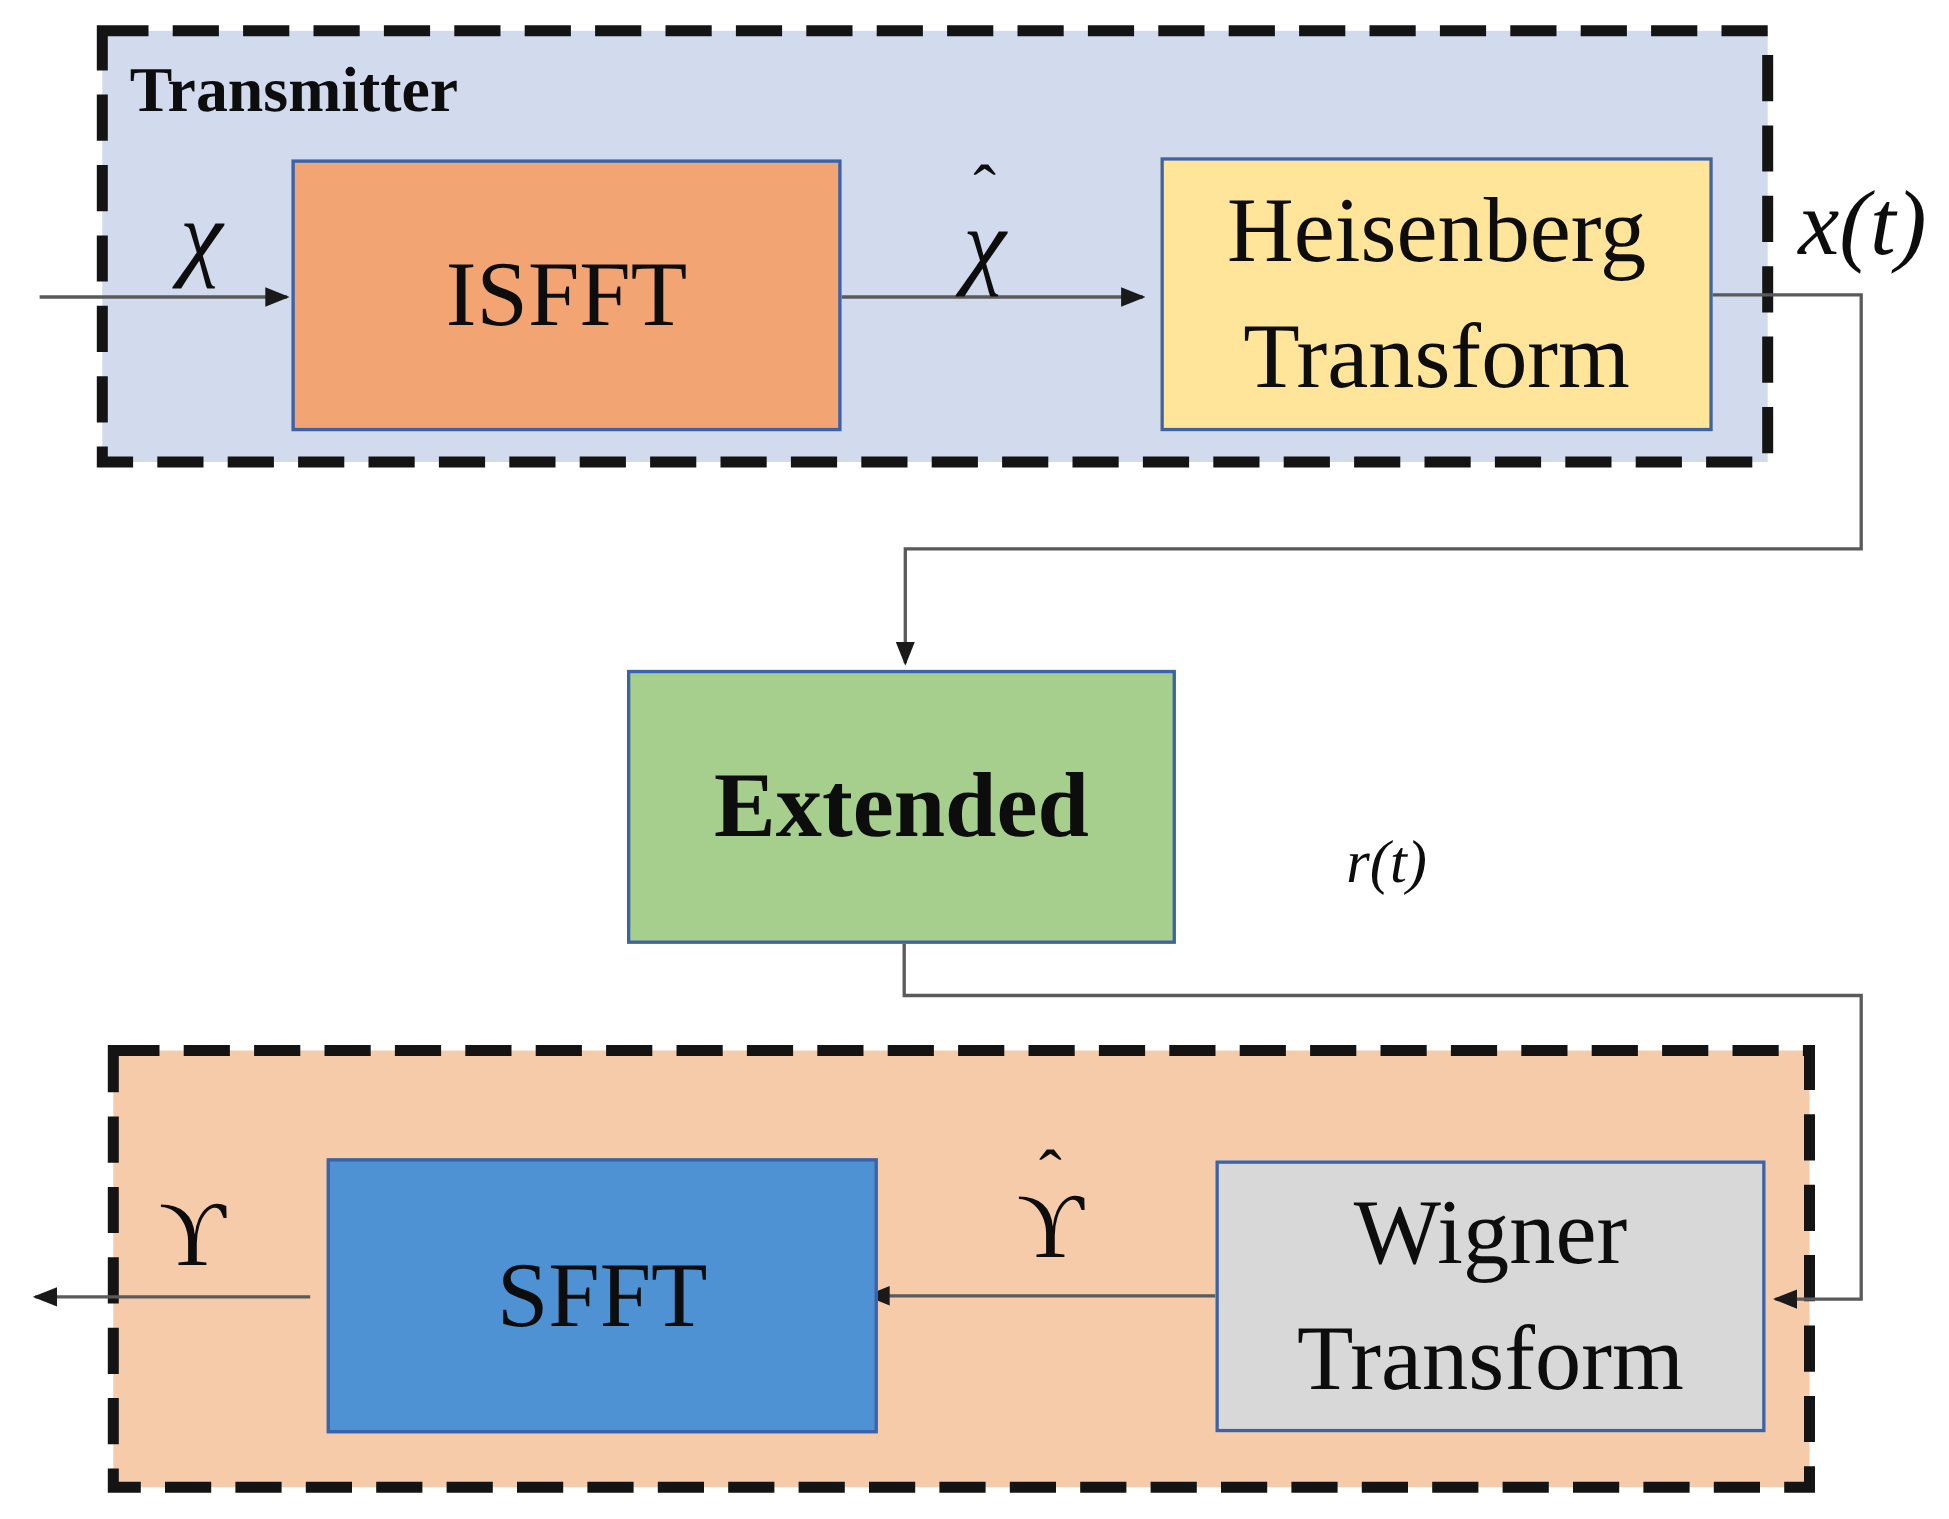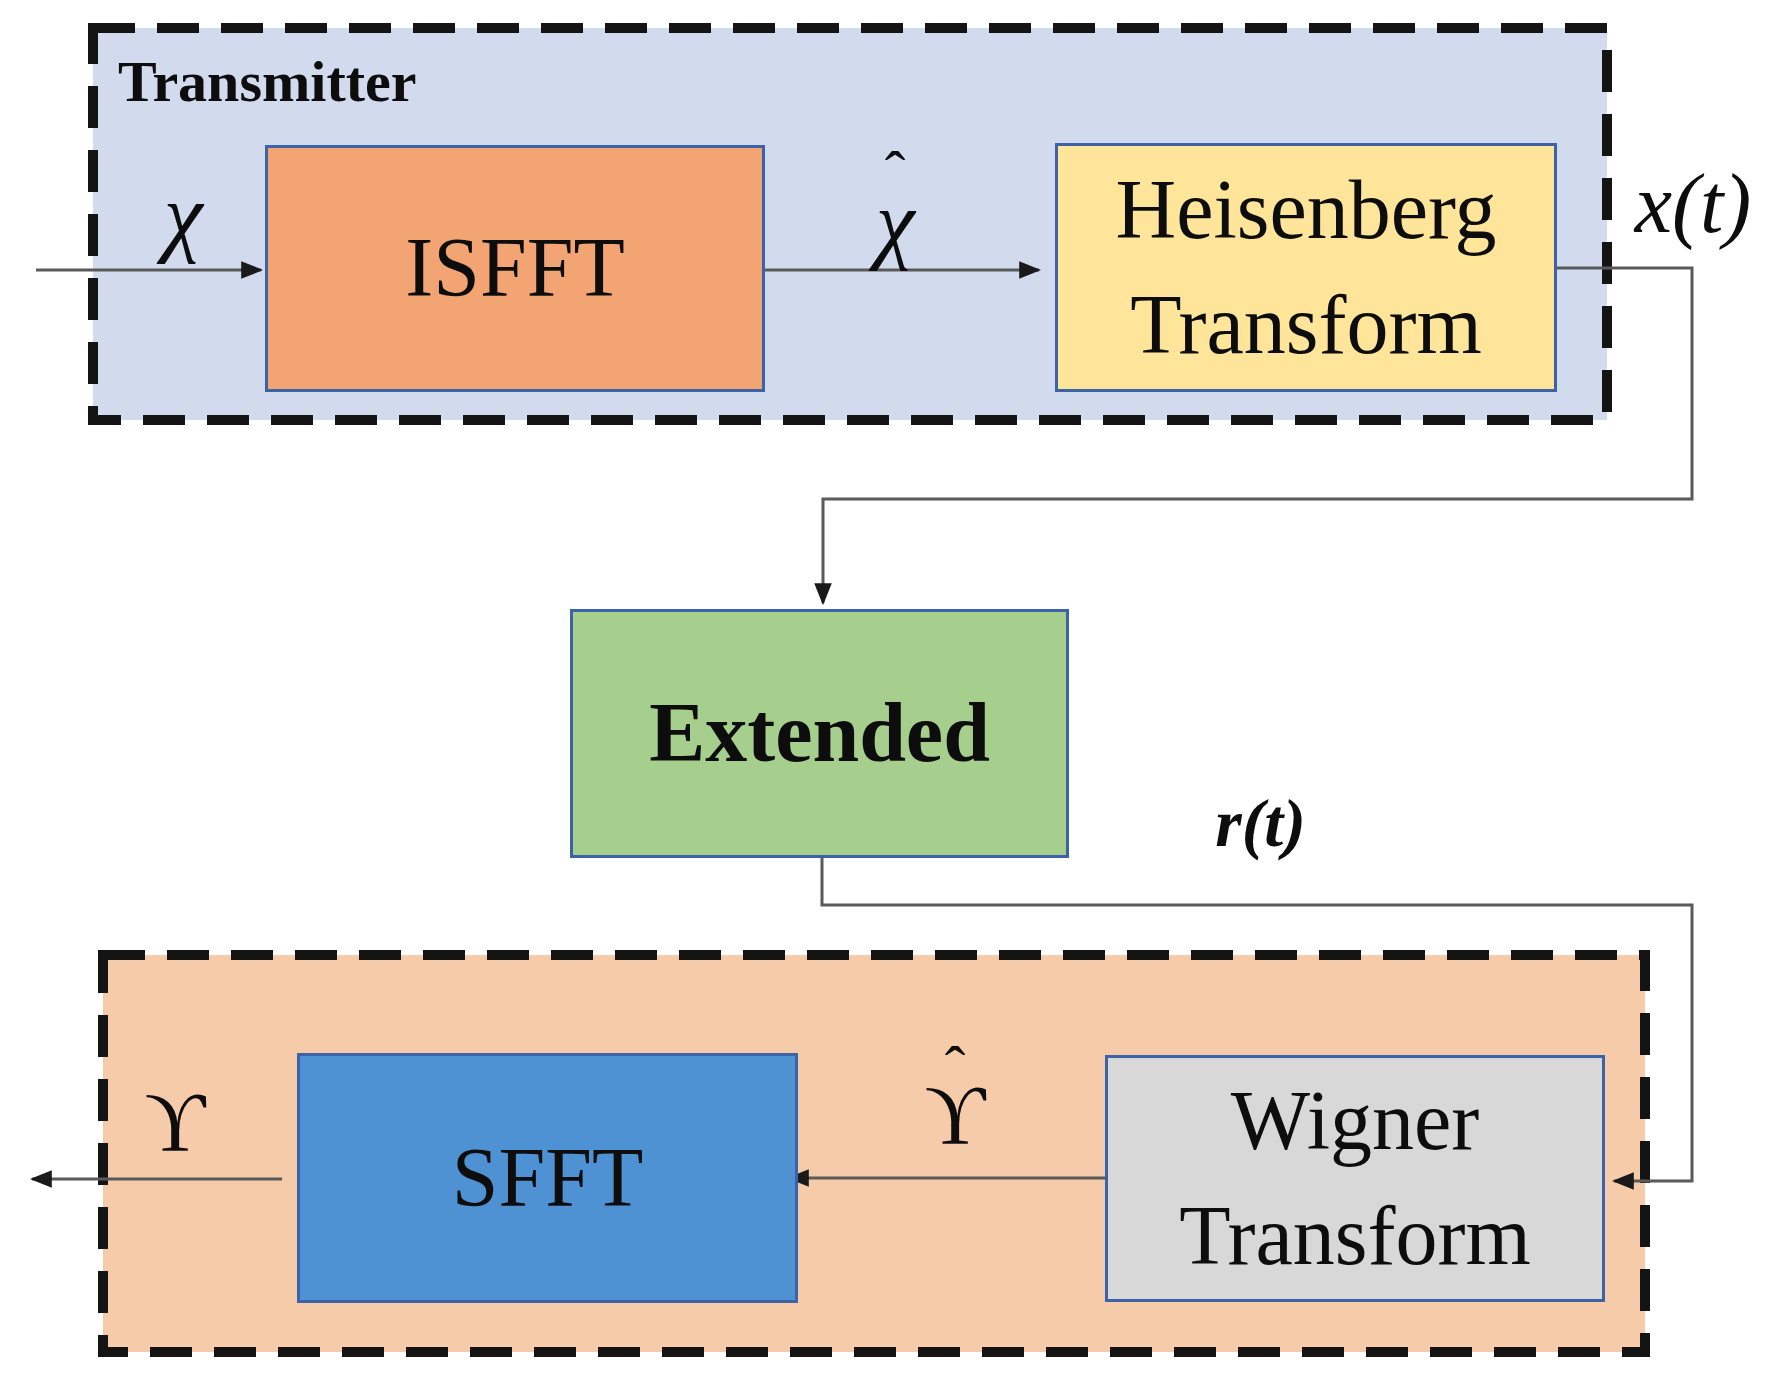--- a/index.html
+++ b/index.html
@@ -66,21 +66,21 @@
     z-index: 2;
     display: flex;
     align-items: center;
     justify-content: center;
     color: #0d0d0d;
   }
   .sig-italic { font-style: italic; }
   .sig-chi         { left: 128px;  top: 160px;  width: 110px; height: 110px; font-size: 88px; }
   .sig-chi-hat     { left: 840px;  top: 170px;  width: 110px; height: 105px; font-size: 88px; }
   .sig-xt          { left: 1613px; top: 156px;  width: 160px; height: 95px;  font-size: 84px; }
-  .sig-rt          { left: 1183px; top: 776px;  width: 155px; height: 95px;  font-size: 68px; font-weight: bold; }
+  .sig-rt          { left: 1183px; top: 736px;  width: 155px; height: 95px;  font-size: 55px; }
   .sig-upsilon-hat { left: 905px;  top: 1068px; width: 100px; height: 95px;  font-size: 84px; }
   .sig-upsilon     { left: 125px;  top: 1075px; width: 100px; height: 95px;  font-size: 84px; }
 
   .hat-wrap { position: relative; display: inline-block; }
   .hat-mark {
     position: absolute;
     top: -30px;
     left: 50%;
     transform: translateX(-50%);
     font-size: 62px;

